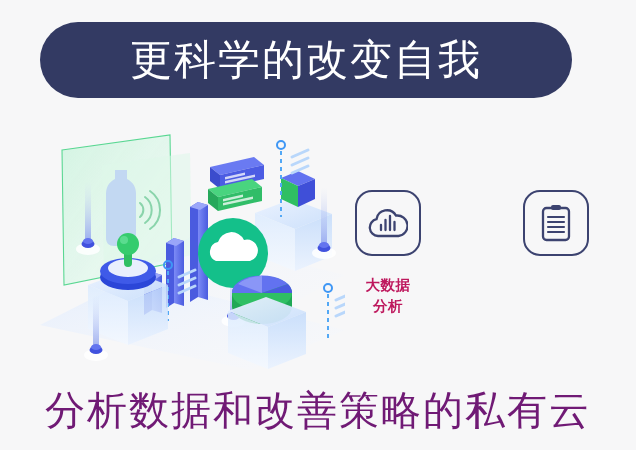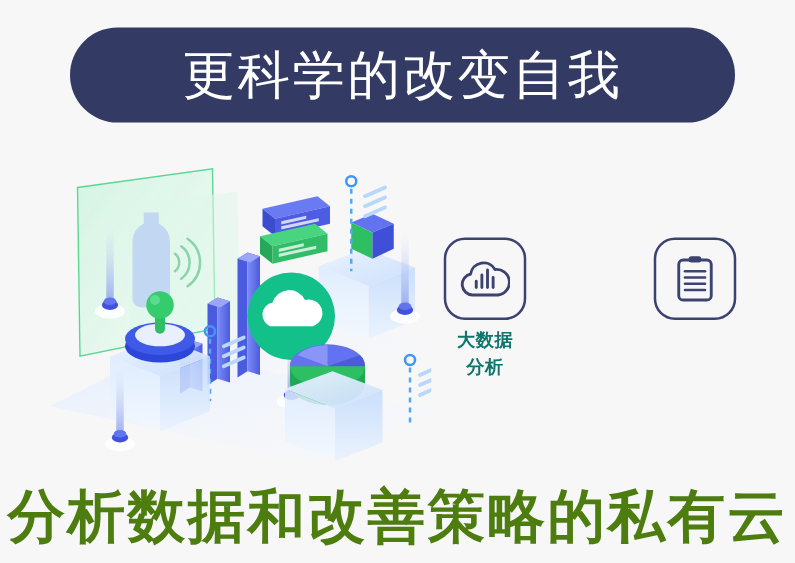--- a/index.html
+++ b/index.html
@@ -6,53 +6,53 @@
   body{
     width:636px;height:450px;
     background:#f7f7f8;
     font-family:"Liberation Sans","DejaVu Sans",sans-serif;
     overflow:hidden;position:relative;
   }
   .poster{position:relative;width:636px;height:450px;background:#f7f7f8;overflow:hidden;}
 
   
   .title-pill{
-    position:absolute;left:56px;top:22px;width:532px;height:76px;
+    position:absolute;left:40px;top:22px;width:532px;height:76px;
     background:#333a63;border-radius:38px;
     display:flex;align-items:center;justify-content:center;
   }
   .title-pill .title-text{
     color:#ffffff;font-size:42px;letter-spacing:2px;font-weight:500;
     line-height:1;white-space:nowrap;
   }
 
   
   .footline{
     position:absolute;left:0;top:383px;width:636px;text-align:center;
   }
   .footline .foot-text{
-    color:#4d7c0f;font-size:46px;letter-spacing:2px;font-weight:700;white-space:nowrap;
+    color:#701a75;font-size:40px;letter-spacing:2px;font-weight:400;white-space:nowrap;
   }
 
   
   .stage{position:absolute;left:40px;top:125px;width:305px;height:245px;}
   .stage svg{display:block;}
 
   
   .features{
     position:absolute;left:352px;top:190px;width:240px;height:150px;
     display:flex;justify-content:space-between;align-items:flex-start;
   }
   .feature{width:72px;display:flex;flex-direction:column;align-items:center;}
   .feat-icon{
     width:62px;height:62px;border:2px solid #3c4370;border-radius:17px;
     display:flex;align-items:center;justify-content:center;background:transparent;
   }
   .feat-label{
-    margin-top:7px;text-align:center;color:#0f766e;
+    margin-top:19px;text-align:center;color:#be185d;
     font-size:14.5px;line-height:1.45;letter-spacing:.5px;font-weight:600;
     white-space:pre-line;
   }
 </style>
 </head>
 <body>
 
 <div class="poster">
 
   <div class="title-pill">

